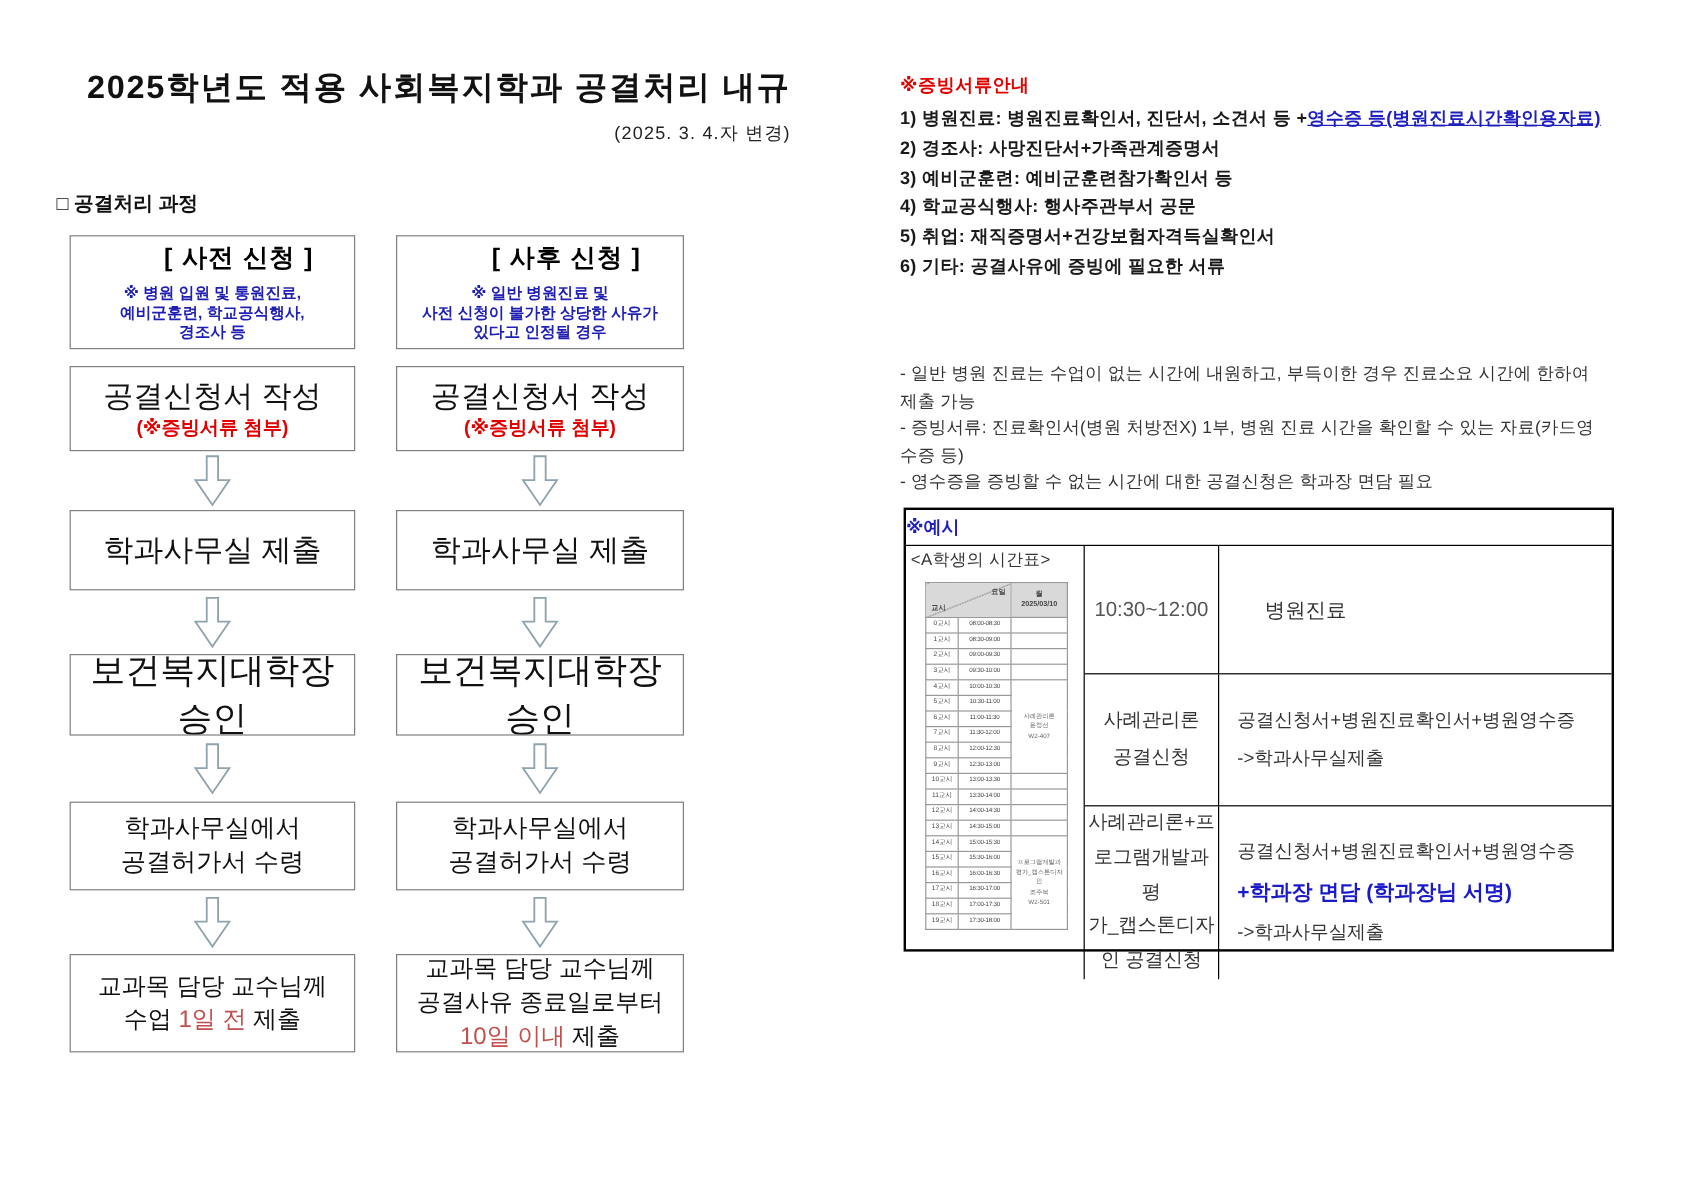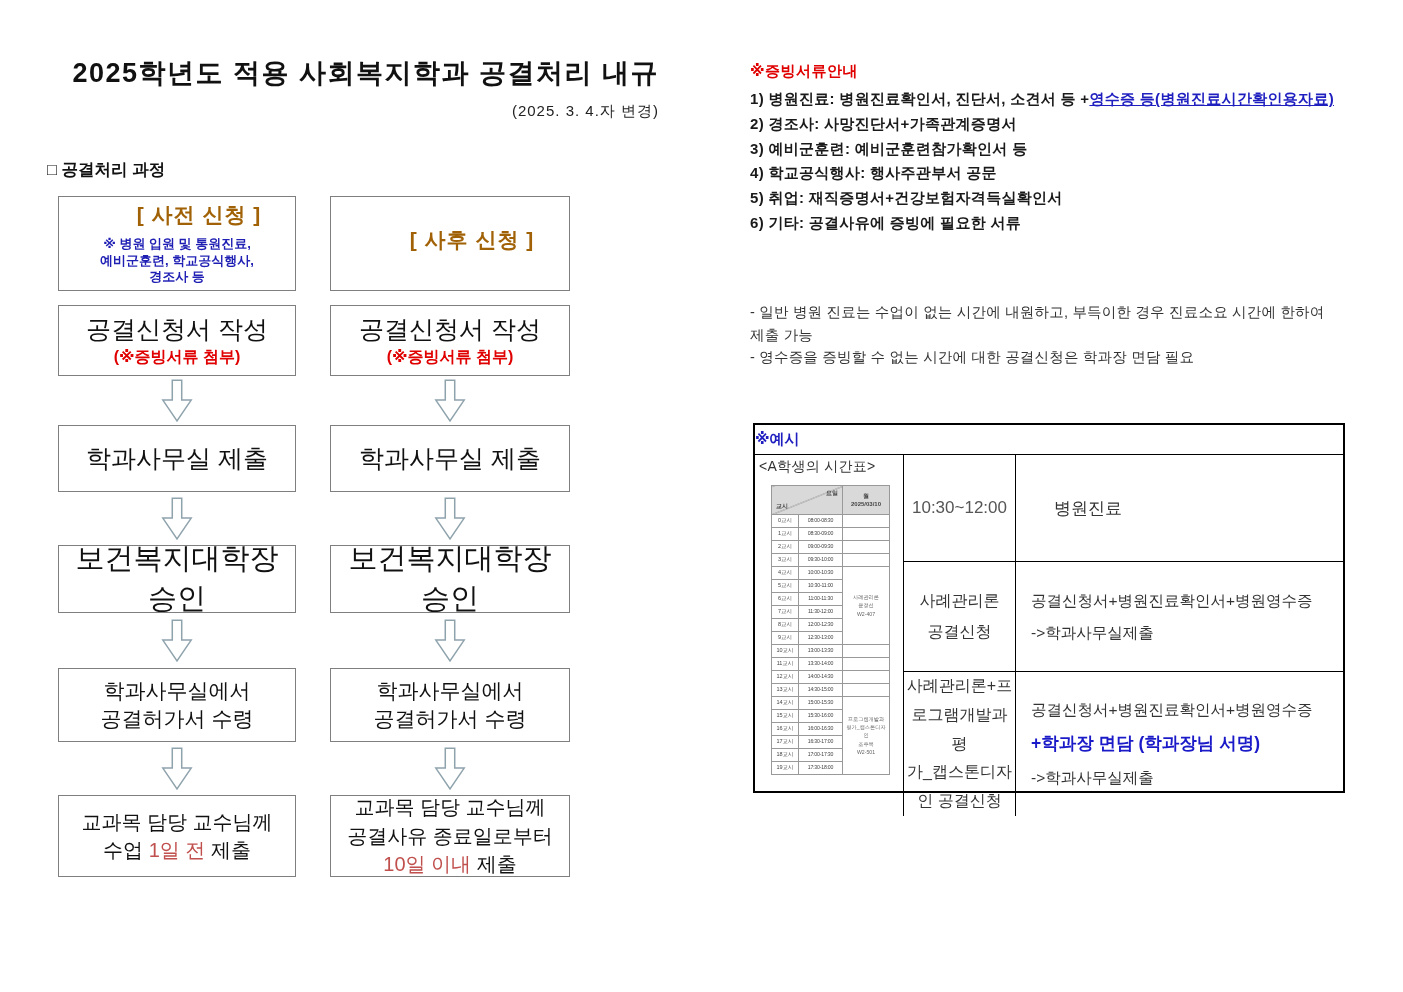--- a/index.html
+++ b/index.html
@@ -14,21 +14,21 @@
   .doc-revision{position:absolute;left:47px;top:102px;width:612px;text-align:right;
                 font-size:15px;letter-spacing:1px;color:#222;}
   .process-heading{position:absolute;left:47px;top:159px;font-size:16.5px;font-weight:600;color:#111;}
 
   
   .flow{position:absolute;left:58px;top:196px;display:flex;gap:34px;}
   .flow-col{width:238px;display:flex;flex-direction:column;}
   .fbox{border:1.6px solid #7f7f7f;background:#fff;display:flex;flex-direction:column;
         align-items:center;justify-content:center;text-align:center;overflow:hidden;}
   .b1{height:95px;}
-  .b1 .bt{font-size:21px;font-weight:700;color:#a16207;margin-bottom:7px;letter-spacing:1px;margin-left:44px;}
+  .b1 .bt{font-size:21px;font-weight:700;color:#000000;margin-bottom:7px;letter-spacing:1px;margin-left:44px;}
   .b1 .bn{font-size:13px;font-weight:700;color:#1f1fb4;line-height:1.3;}
   .b2{height:71px;margin-top:14px;}
   .b2 .bt{font-size:25px;color:#111;}
   .b2 .bn{font-size:16px;font-weight:700;color:#e00000;margin-top:1px;}
   .b3{height:67px;font-size:25px;color:#111;}
   .b4{height:68px;font-size:29px;color:#111;}
   .b5{height:74px;font-size:21px;color:#111;line-height:1.35;}
   .b6{height:82px;font-size:20px;color:#111;line-height:1.42;}
   .softred{color:#c0504d;}
   .slot1{height:49px;}.slot2{height:53px;}.slot3{height:55px;}.slot4{height:53px;}
@@ -132,20 +132,23 @@
       </div>
       <div class="fbox b6">
         <div>교과목 담당 교수님께</div>
         <div><span>수업 </span><span class="softred">1일 전</span><span> 제출</span></div>
       </div>
     </div>
 
     <div class="flow-col" style="width:240px">
       <div class="fbox b1">
         <div class="bt">[ 사후 신청 ]</div>
+        <div class="bn pre">※ 일반 병원진료 및
+사전 신청이 불가한 상당한 사유가
+있다고 인정될 경우</div>
       </div>
       <div class="fbox b2">
         <div class="bt">공결신청서 작성</div>
         <div class="bn">(※증빙서류 첨부)</div>
       </div>
       <div class="arrow-slot slot1">
         <svg width="34" height="44" viewBox="0 0 36 46">
             <path d="M13 1 H23 V22 H33 L18 44 L3 22 H13 Z" fill="#ffffff" stroke="#8fa3ad" stroke-width="1.6"></path>
           </svg>
       </div>
@@ -182,20 +185,22 @@
     <div class="doc-item"><span>2) 경조사: 사망진단서+가족관계증명서</span></div>
     <div class="doc-item"><span>3) 예비군훈련: 예비군훈련참가확인서 등</span></div>
     <div class="doc-item"><span>4) 학교공식행사: 행사주관부서 공문</span></div>
     <div class="doc-item"><span>5) 취업: 재직증명서+건강보험자격득실확인서</span></div>
     <div class="doc-item"><span>6) 기타: 공결사유에 증빙에 필요한 서류</span></div>
   </div>
 
   <div class="hospital-lines">
     <div class="pre">- 일반 병원 진료는 수업이 없는 시간에 내원하고, 부득이한 경우 진료소요 시간에 한하여
 제출 가능</div>
+    <div class="pre">- 증빙서류: 진료확인서(병원 처방전X) 1부, 병원 진료 시간을 확인할 수 있는 자료(카드영
+수증 등)</div>
     <div class="pre">- 영수증을 증빙할 수 없는 시간에 대한 공결신청은 학과장 면담 필요</div>
   </div>
 
   <div class="example">
     <div class="ex-header">※예시</div>
     <div class="ex-body">
 
       <div class="ex-c1">
         <div class="tt-caption">&lt;A학생의 시간표&gt;</div>
         <table class="tt">

